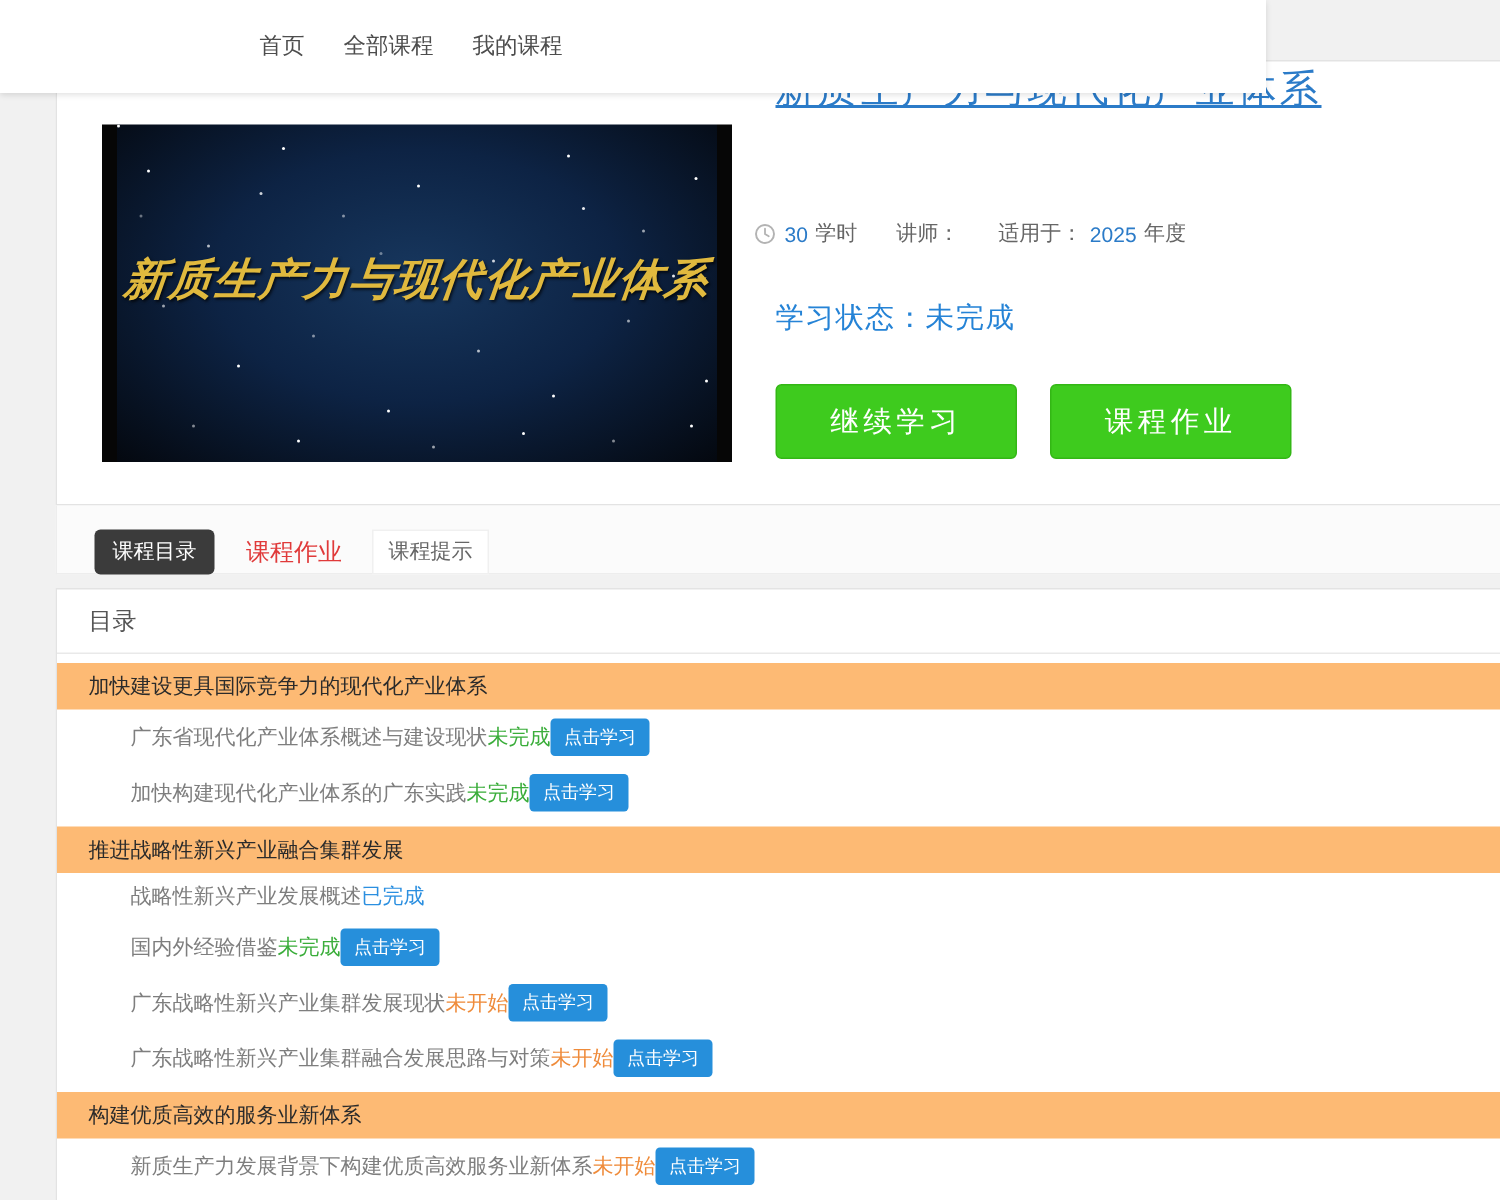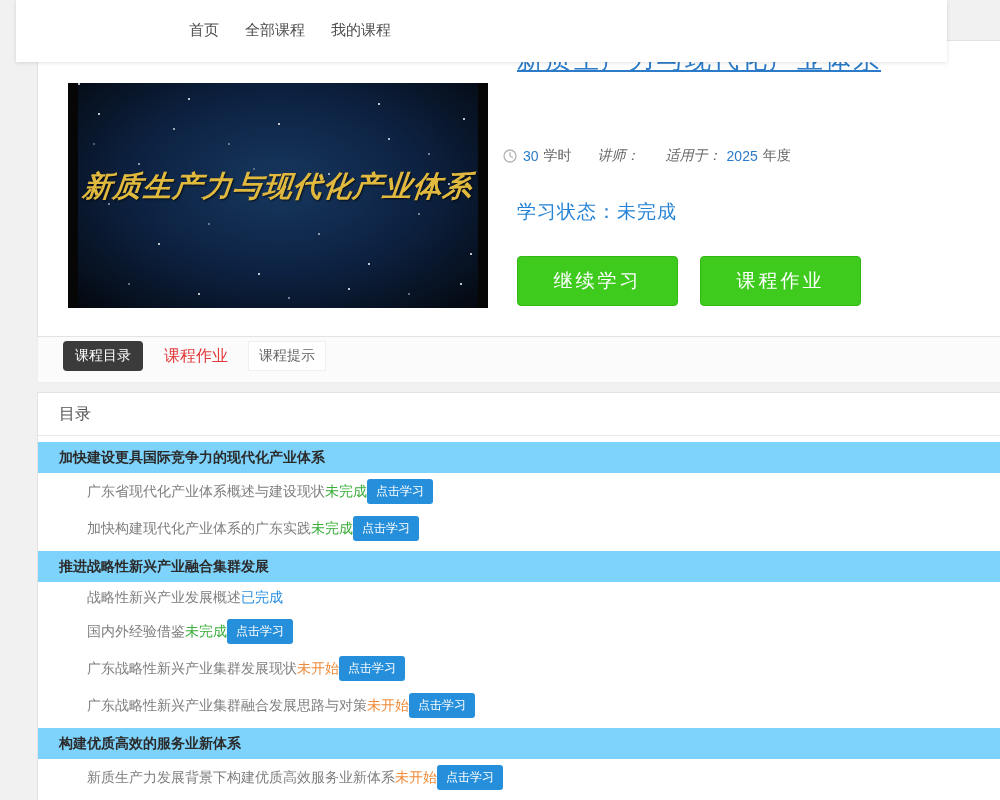--- a/index.html
+++ b/index.html
@@ -6,21 +6,21 @@
   html,body { width:1000px; height:800px; overflow:hidden; }
   body {
     position:relative;
     background:#f1f1f1;
     font-family:"Liberation Sans","DejaVu Sans",sans-serif;
     color:#333;
   }
 
   
   .header {
-    position:absolute; top:0; left:16px; width:931px; height:62px;
+    position:absolute; top:0; left:0; width:844px; height:62px;
     background:#fff; z-index:30;
     box-shadow:0 1px 4px rgba(0,0,0,.12);
   }
   .nav { display:flex; gap:26px; padding:21px 0 0 173px; }
   .nav-item { font-size:15px; color:#4d4d4d; cursor:pointer; }
 
   
   .content { position:absolute; left:37px; top:40px; width:965px; z-index:1; }
 
   
@@ -63,61 +63,61 @@
     font-size:26px; line-height:32px; color:#2b7bc8;
     text-decoration:underline; white-space:nowrap; cursor:pointer;
     letter-spacing:2px;
   }
   .meta-row {
     position:absolute; left:465px; top:106px;
     display:flex; align-items:center; font-size:14px; color:#666;
   }
   .meta-row .blue { color:#2b7bc8; }
   .meta-row .gap-s { margin-left:5px; }
-  .meta-row .gap-l { margin-left:26px;font-style:italic; }
+  .meta-row .gap-l { margin-left:26px; }
   .clock-icon { width:14px; height:14px; margin-right:6px; display:inline-block; }
 
   .status-row {
     position:absolute; left:479px; top:158px;
     font-size:19px; color:#2583d6; letter-spacing:1px;
   }
   .btn-row { position:absolute; left:479px; top:215px; display:flex; gap:22px; }
   .green-btn {
     width:161px; height:50px; border:1px solid #33b715; border-radius:4px;
     background:#3ecb1e; color:#fff; font-size:19px; letter-spacing:3px;
     display:flex; align-items:center; justify-content:center; cursor:pointer;
     font-family:inherit;
   }
 
   
   .tab-band {
     position:relative; height:46px; background:#fbfbfb;
     border:1px solid #ededed; border-top:none;
   }
-  .tab { position:absolute; top:4px; height:30px; display:flex; align-items:center;
+  .tab { position:absolute; top:16px; height:30px; display:flex; align-items:center;
          justify-content:center; cursor:pointer; }
   .tab-active { left:25px; width:80px; background:#3b3b3b; color:#fff;
                 border-radius:4px; font-size:14px; }
   .tab-red { left:118px; width:80px; color:#e03a3a; font-size:16px; }
   .tab-plain { left:210px; width:78px; background:#fff; color:#666; font-size:14px;
                border:1px solid #f0f0f0; }
 
   
   .card2 {
     position:relative; margin-top:9px; height:420px;
     background:#fff; border:1px solid #e3e3e3; overflow:hidden;
   }
   .catalog-header {
     padding:11px 21px 10px; font-size:16px; color:#555;
     border-bottom:1px solid #e9e9e9;
   }
   .catalog-list { padding-top:6px; }
   .chapter-title {
-    background:#7dd3fc; padding:7px 21px; margin-top:4px;
-    font-size:14px; font-weight:bold; color:#2b2b2b; line-height:17px;
+    background:#fdba74; padding:7px 21px; margin-top:4px;
+    font-size:14px; font-weight:normal; color:#2b2b2b; line-height:17px;
   }
   .chapter-title:first-child { margin-top:0; }
   .lesson-row {
     display:flex; align-items:center; gap:0;
     padding:6px 21px 6px 49px; line-height:19px;
   }
   .lesson-title { font-size:14px; color:#7e7e7e; cursor:pointer; }
   .lesson-status { font-size:14px; }
   .lesson-status.incomplete { color:#3aad3a; }
   .lesson-status.complete  { color:#2b8fe0; }

